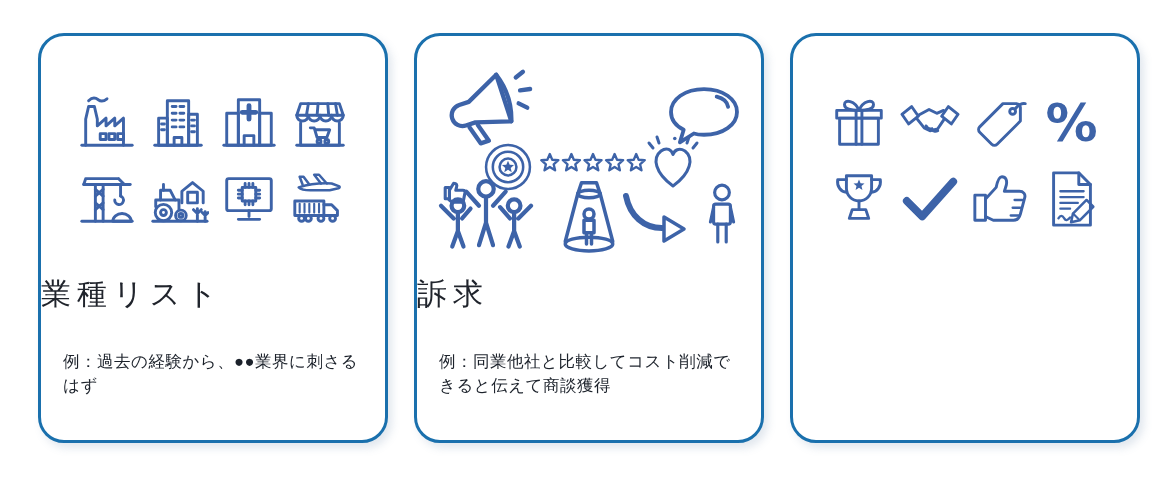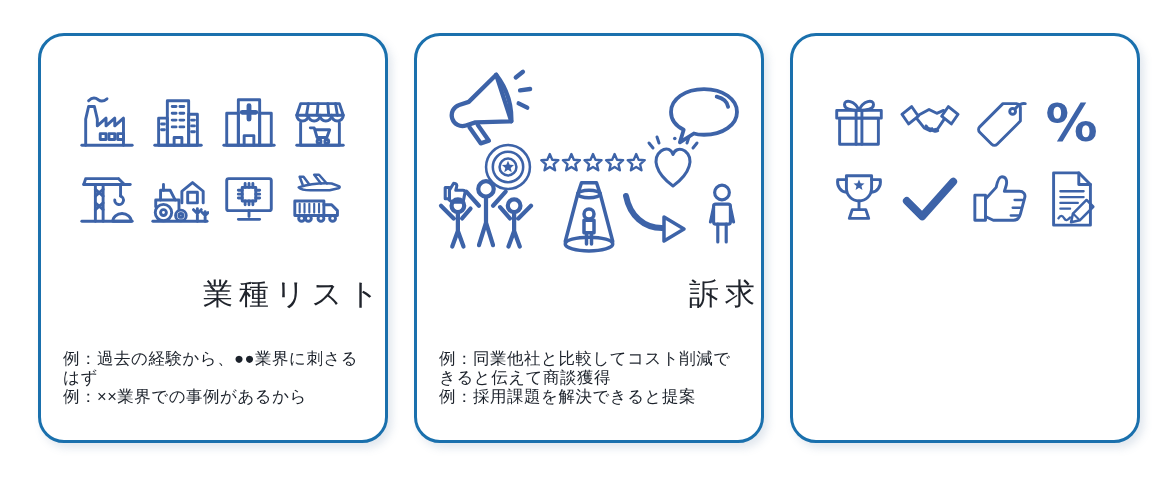--- a/index.html
+++ b/index.html
@@ -30,26 +30,26 @@
   .m-megaphone{left:24px;top:6px;width:92px;height:92px;}
   .m-speech{left:244px;top:24px;width:86px;height:66px;}
   .m-target{left:64px;top:80px;width:54px;height:54px;}
   .m-stars{left:122px;top:92px;width:108px;height:22px;}
   .m-heart{left:224px;top:74px;width:64px;height:64px;}
   .m-crowd{left:18px;top:112px;width:102px;height:90px;}
   .m-spotlight{left:142px;top:116px;width:60px;height:86px;}
   .m-arrow{left:202px;top:130px;width:82px;height:56px;}
   .m-person{left:288px;top:122px;width:34px;height:80px;}
   .card-title{
-    margin:12px 0 0;text-align:right;font-size:30px;font-weight:500;
+    margin:12px 0 0;text-align:left;font-size:30px;font-weight:500;
     letter-spacing:6px;color:var(--title);
   }
   .examples{margin:34px 20px 0 22px;}
   .examples p{
-    margin:0;font-size:16.5px;line-height:19px;letter-spacing:.5px;color:var(--body);
+    margin:0;font-size:16.5px;line-height:24px;letter-spacing:.5px;color:var(--body);
   }
 </style>
 </head>
 <body style="--accent: #1a70ad; --icon: #3d63a8; --title: #20242c; --body: #1c222b;">
 
 <svg width="0" height="0" style="position:absolute" aria-hidden="true">
   <defs>
     <path id="star-path" d="M12 2 L14.7 8.4 L21.5 8.9 L16.3 13.4 L17.9 20.1 L12 16.5 L6.1 20.1 L7.7 13.4 L2.5 8.9 L9.3 8.4 Z"></path>
 
     <symbol id="sym-factory" viewBox="0 0 64 64" fill="none" stroke="currentColor" stroke-width="3" stroke-linecap="round" stroke-linejoin="round">
@@ -277,21 +277,20 @@
       <svg class="icon">
           <use href="#sym-chip"></use>
         </svg>
       <svg class="icon">
           <use href="#sym-plane-truck"></use>
         </svg>
     </div>
     <h2 class="card-title">業種リスト</h2>
     <div class="examples">
       <p>例：過去の経験から、●●業界に刺さるはず</p>
-      <p>例：××業界での事例があるから</p>
     </div>
   </section>
 
   <section class="card">
     <div class="icon-area montage">
       <svg class="m-megaphone">
           <use href="#sym-megaphone"></use>
         </svg>
       <svg class="m-speech" viewBox="0 0 64 52">
           <use href="#sym-speech"></use>
@@ -314,21 +313,20 @@
       <svg class="m-arrow" viewBox="0 0 80 56">
           <use href="#sym-arrow"></use>
         </svg>
       <svg class="m-person" viewBox="0 0 32 76">
           <use href="#sym-person"></use>
         </svg>
     </div>
     <h2 class="card-title">訴求</h2>
     <div class="examples">
       <p>例：同業他社と比較してコスト削減できると伝えて商談獲得</p>
-      <p>例：採用課題を解決できると提案</p>
     </div>
   </section>
 
   <section class="card">
     <div class="icon-area icon-grid">
       <svg class="icon">
           <use href="#sym-gift"></use>
         </svg>
       <svg class="icon" viewBox="0 0 64 44">
           <use href="#sym-handshake"></use>

